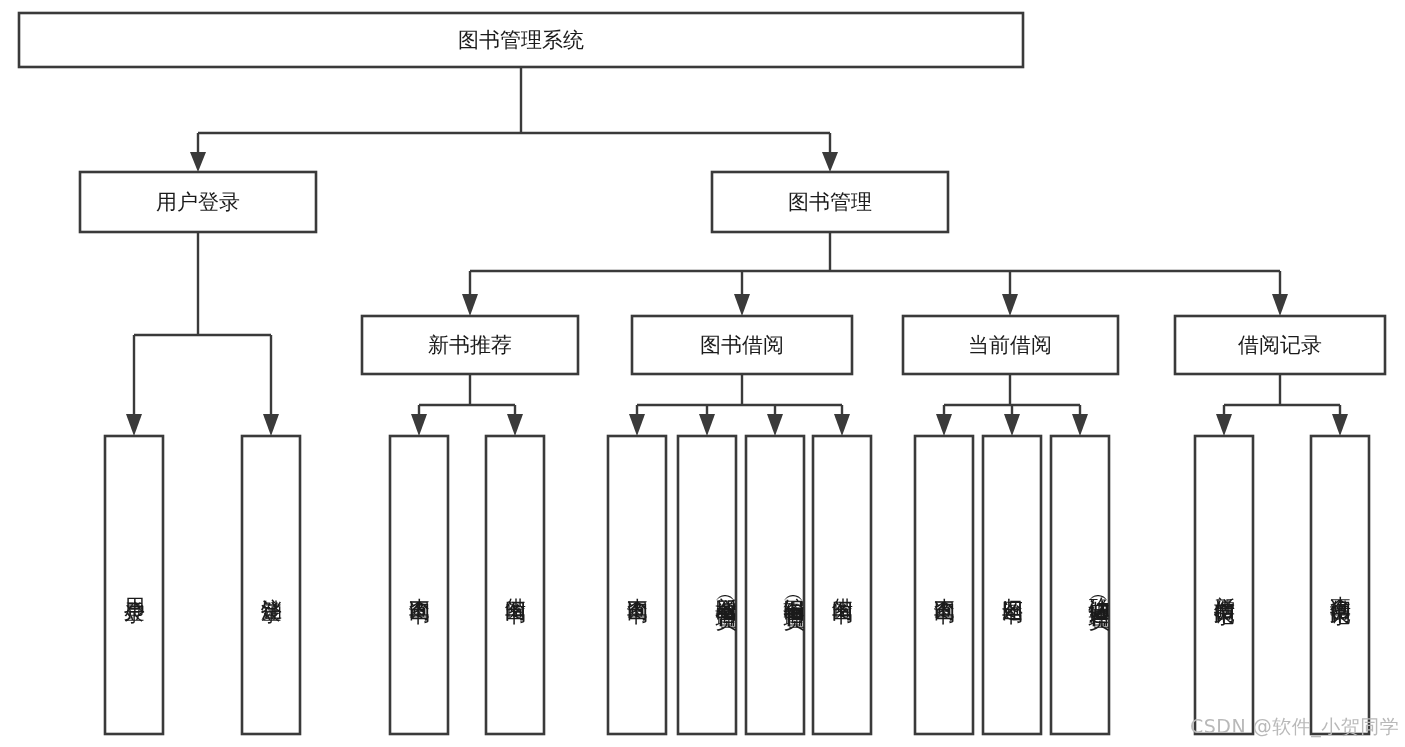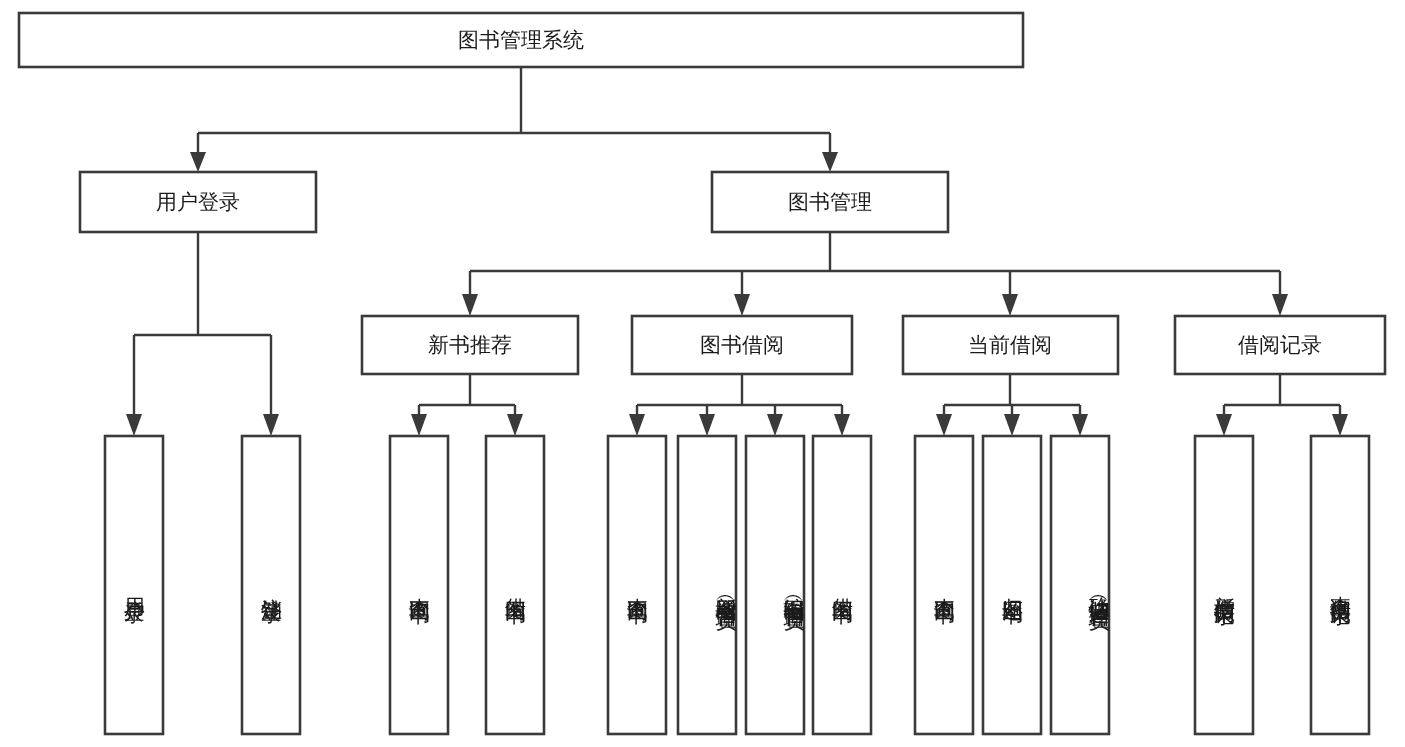--- a/index.html
+++ b/index.html
@@ -177,14 +177,15 @@
   <div class="leaf-label-wrap" style="left:608px;  top:436px; width:58px; height:298px;">查询图书</div>
   <div class="leaf-label-wrap" style="left:678px;  top:436px; width:58px; height:298px; align-items:flex-start; padding-top:8px; box-sizing:border-box;">新增图书（管理员）</div>
   <div class="leaf-label-wrap" style="left:746px;  top:436px; width:58px; height:298px; align-items:flex-start; padding-top:8px; box-sizing:border-box;">编辑图书（管理员）</div>
   <div class="leaf-label-wrap" style="left:813px;  top:436px; width:58px; height:298px;">借阅图书</div>
   <div class="leaf-label-wrap" style="left:915px;  top:436px; width:58px; height:298px;">查询图书</div>
   <div class="leaf-label-wrap" style="left:983px;  top:436px; width:58px; height:298px;">归还图书</div>
   <div class="leaf-label-wrap" style="left:1051px; top:436px; width:58px; height:298px; align-items:flex-start; padding-top:8px; box-sizing:border-box;">确认归还（管理员）</div>
   <div class="leaf-label-wrap" style="left:1195px; top:436px; width:58px; height:298px;">新增借阅记录</div>
   <div class="leaf-label-wrap" style="left:1311px; top:436px; width:58px; height:298px;">查询借阅记录</div>
 
+  <div class="watermark" style="left:1190px; top:714px;">CSDN @软件_小贺同学</div>
 
 </div>
 
 </body></html>

